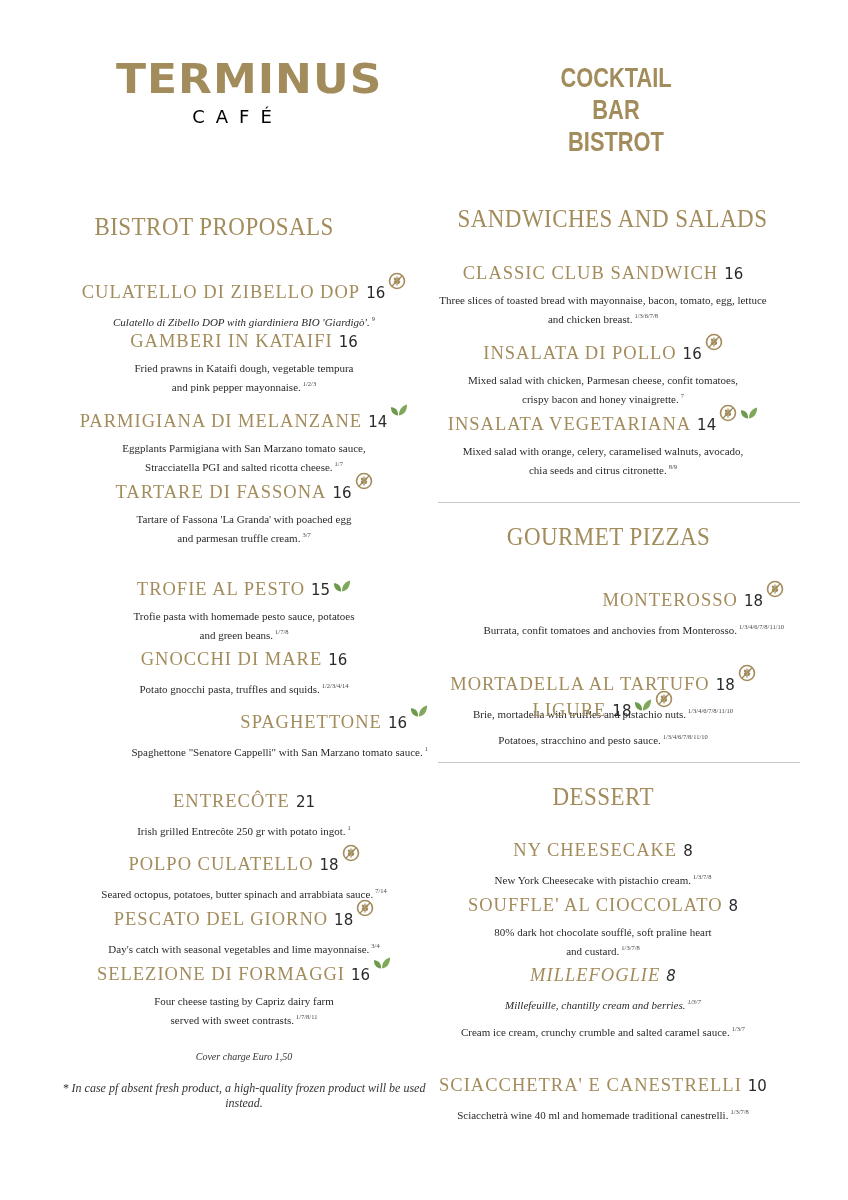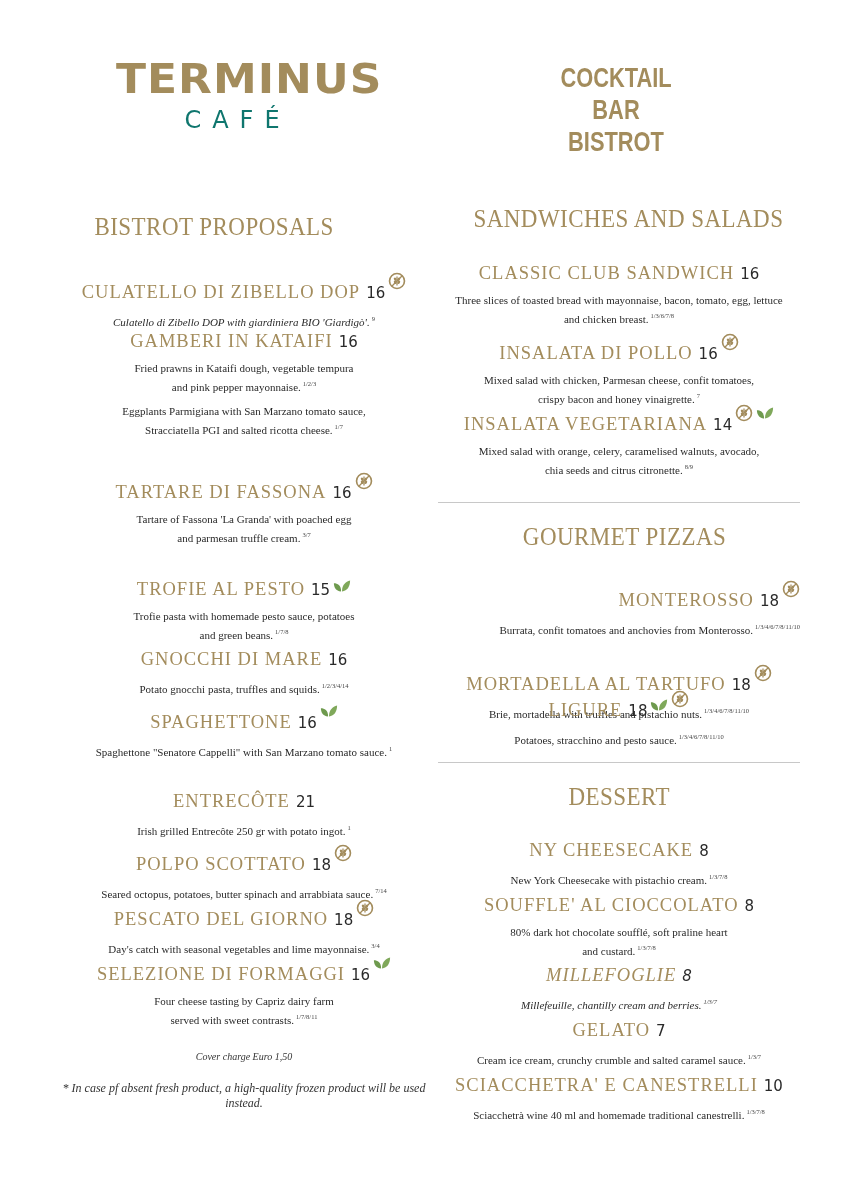--- a/index.html
+++ b/index.html
@@ -2,27 +2,27 @@
 <html><head>
 <meta charset="utf-8">
 <style>
   * { margin: 0; padding: 0; box-sizing: border-box; }
   html, body { width: 848px; height: 1200px; background: #ffffff; overflow: hidden; }
   body { position: relative; font-family: "Liberation Serif", serif; color: #2a2a2a; }
 
   
   .logo { position: absolute; left: 116px; top: 56px; width: 232px; text-align: center; }
   .logo-title { font-family: "DejaVu Sans", sans-serif; font-size: 44px; font-weight: bold; letter-spacing: 1px; color: #a38c5c; line-height: 46px; transform: scaleY(0.92); }
-  .logo-sub { font-family: "DejaVu Sans", sans-serif; font-size: 24px; letter-spacing: 11px; color: #0f766e; margin-top: 4px; padding-left: 11px; }
+  .logo-sub { font-family: "DejaVu Sans", sans-serif; font-size: 18px; letter-spacing: 11px; color: #000000; margin-top: 4px; padding-left: 11px; }
   .tagline { position: absolute; left: 530px; top: 62px; width: 172px; text-align: center; font-family: "Liberation Sans", sans-serif; font-weight: bold; font-size: 28px; line-height: 32px; color: #a38c5c; transform: scaleX(0.78); transform-origin: center; letter-spacing: 0px; }
 
   
   .col { position: absolute; text-align: center; }
   .col-left { left: 60px; width: 368px; }
-  .col-right { left: 438px; width: 362px; }
+  .col-right { left: 422px; width: 362px; }
 
   .section-title { position: absolute; font-family: "Liberation Serif", serif; font-size: 25px; color: #a38c5c; letter-spacing: 0.5px; white-space: nowrap; transform: scaleX(0.92); }
 
   .item { position: absolute; left: 0; width: 100%; text-align: center; }
   .item-head { white-space: nowrap; font-size: 0; line-height: 22px; }
   .item-name { font-family: "Liberation Serif", serif; font-size: 18.5px; color: #a38c5c; letter-spacing: 1px; vertical-align: baseline; }
   .item-price { font-family: "DejaVu Sans", sans-serif; font-size: 15px; color: #2a2a2a; margin-left: 6px; vertical-align: baseline; }
   .icon { display: inline-block; width: 18px; height: 18px; margin-left: 3px; vertical-align: 8px; }
   .item-desc { font-family: "Liberation Serif", serif; font-size: 11px; color: #2a2a2a; line-height: 16px; margin-top: 2px; }
   .item-desc i { font-style: italic; }
@@ -75,20 +75,25 @@
   </div>
 
   <div class="item" style="top:322px;">
     <div class="item-head">
       <span class="item-name">GAMBERI IN KATAIFI</span><span class="item-price">16</span>
     </div>
     <div class="item-desc"><span>Fried prawns in Kataifi dough, vegetable tempura</span><br><span>and pink pepper mayonnaise.</span><span class="sup">1/2/3</span></div>
   </div>
 
   <div class="item" style="top:393px;">
+    <div class="item-head">
+      <span class="item-name">PARMIGIANA DI MELANZANE</span><span class="item-price">14</span><svg class="icon">
+          <use href="#leaf"></use>
+        </svg>
+    </div>
     <div class="item-desc"><span>Eggplants Parmigiana with San Marzano tomato sauce,</span><br><span>Stracciatella PGI and salted ricotta cheese.</span><span class="sup">1/7</span></div>
   </div>
 
   <div class="item" style="top:464px;">
     <div class="item-head">
       <span class="item-name">TARTARE DI FASSONA</span><span class="item-price">16</span><svg class="icon">
           <use href="#gf"></use>
         </svg>
     </div>
     <div class="item-desc"><span>Tartare of Fassona 'La Granda' with poached egg</span><br><span>and parmesan truffle cream.</span><span class="sup">3/7</span></div>
@@ -103,39 +108,39 @@
     <div class="item-desc"><span>Trofie pasta with homemade pesto sauce, potatoes</span><br><span>and green beans.</span><span class="sup">1/7/8</span></div>
   </div>
 
   <div class="item" style="top:640px;">
     <div class="item-head">
       <span class="item-name">GNOCCHI DI MARE</span><span class="item-price">16</span>
     </div>
     <div class="item-desc"><span>Potato gnocchi pasta, truffles and squids.</span><span class="sup">1/2/3/4/14</span></div>
   </div>
 
-  <div class="item" style="top:694px;">
+  <div class="item" style="top:694px;text-align:right;">
     <div class="item-head">
       <span class="item-name">SPAGHETTONE</span><span class="item-price">16</span><svg class="icon">
           <use href="#leaf"></use>
         </svg>
     </div>
     <div class="item-desc"><span>Spaghettone "Senatore Cappelli" with San Marzano tomato sauce.</span><span class="sup">1</span></div>
   </div>
 
   <div class="item" style="top:782px;">
     <div class="item-head">
       <span class="item-name">ENTRECÔTE</span><span class="item-price">21</span>
     </div>
     <div class="item-desc"><span>Irish grilled Entrecôte 250 gr with potato ingot.</span><span class="sup">1</span></div>
   </div>
 
   <div class="item" style="top:836px;">
     <div class="item-head">
-      <span class="item-name">POLPO SCOTTATO</span><span class="item-price">18</span><svg class="icon">
+      <span class="item-name">POLPO CULATELLO</span><span class="item-price">18</span><svg class="icon">
           <use href="#gf"></use>
         </svg>
     </div>
     <div class="item-desc"><span>Seared octopus, potatoes, butter spinach and arrabbiata sauce.</span><span class="sup">7/14</span></div>
   </div>
 
   <div class="item" style="top:891px;">
     <div class="item-head">
       <span class="item-name">PESCATO DEL GIORNO</span><span class="item-price">18</span><svg class="icon">
           <use href="#gf"></use>
@@ -243,23 +248,20 @@
   </div>
 
   <div class="item" style="top:964px;font-style:italic;">
     <div class="item-head">
       <span class="item-name">MILLEFOGLIE</span><span class="item-price">8</span>
     </div>
     <div class="item-desc"><span>Millefeuille, chantilly cream and berries.</span><span class="sup">1/3/7</span></div>
   </div>
 
   <div class="item" style="top:1019px;">
-    <div class="item-head">
-      <span class="item-name">GELATO</span><span class="item-price">7</span>
-    </div>
     <div class="item-desc"><span>Cream ice cream, crunchy crumble and salted caramel sauce.</span><span class="sup">1/3/7</span></div>
   </div>
 
   <div class="item" style="top:1074px;">
     <div class="item-head">
       <span class="item-name">SCIACCHETRA' E CANESTRELLI</span><span class="item-price">10</span>
     </div>
     <div class="item-desc"><span>Sciacchetrà wine 40 ml and homemade traditional canestrelli.</span><span class="sup">1/3/7/8</span></div>
   </div>
 </div>

